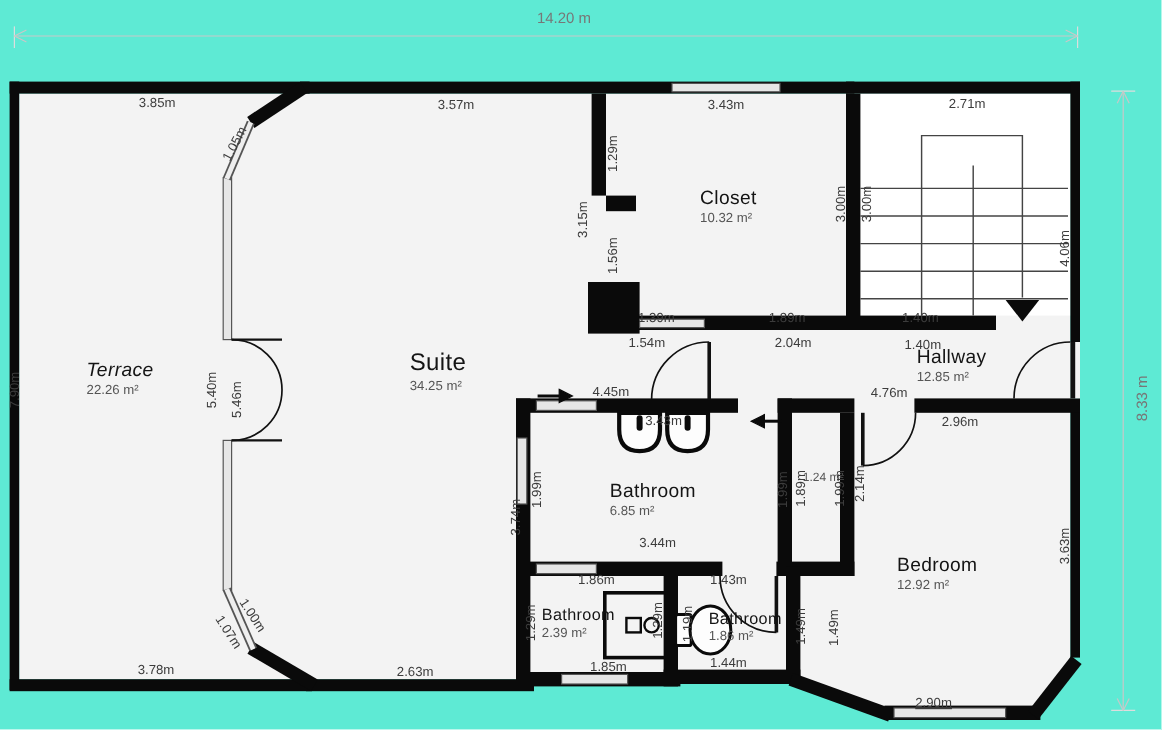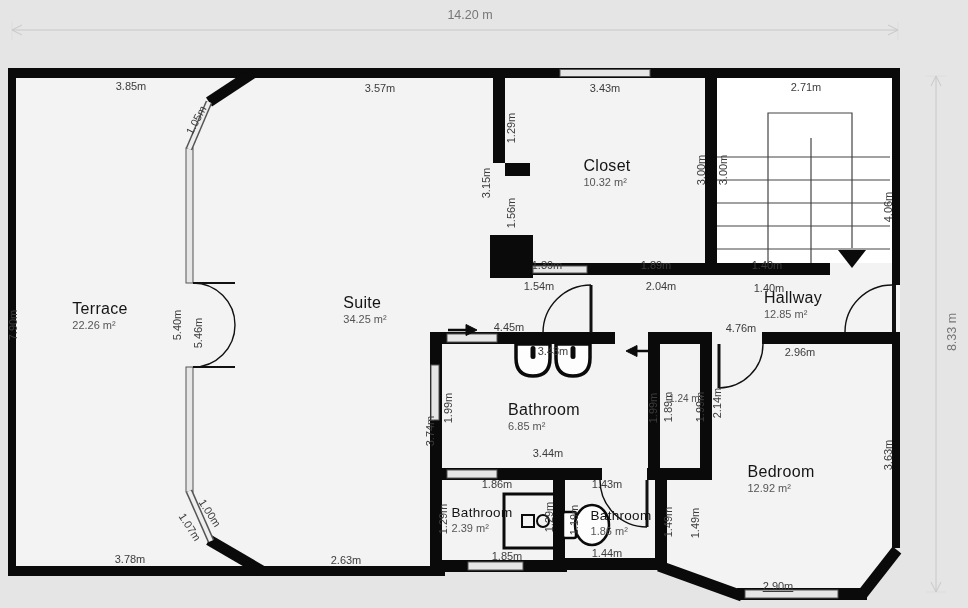--- a/index.html
+++ b/index.html
@@ -1,16 +1,16 @@
 <!DOCTYPE html>
 <html><head>
 <meta charset="utf-8">
 <style>
   html,body{margin:0;padding:0;background:#fff;font-family:"Liberation Sans",sans-serif;}
-  .plan{position:relative;width:968px;height:608px;background:#e5e5e5;overflow:hidden;}
+  .plan{position:relative;width:968px;height:608px;background:#5eead4;overflow:hidden;}
   .plan svg{position:absolute;left:0;top:0;}
   .dim{position:absolute;font-size:11px;color:#3c3c3c;white-space:nowrap;z-index:5;}
   .overall{position:absolute;font-size:12.5px;color:#777;white-space:nowrap;z-index:5;}
   .roomlbl{position:absolute;text-align:left;z-index:4;line-height:1.25;}
   .roomlbl .nm{display:block;color:#141414;letter-spacing:.3px;}
   .roomlbl .ar{display:block;color:#555;font-size:11px;}
 </style>
 </head>
 <body>
 
@@ -205,25 +205,25 @@
       <div class="dim" style="left: 190px; top: 527px; transform: translate(-50%, -50%) rotate(57deg);">1.07m</div>
       <div class="dim" style="left: 210px; top: 513px; transform: translate(-50%, -50%) rotate(57deg);">1.00m</div>
       <div class="dim" style="left: 130px; top: 559px; transform: translate(-50%, -50%) rotate(0deg);">3.78m</div>
       <div class="dim" style="left: 346px; top: 560px; transform: translate(-50%, -50%) rotate(0deg);">2.63m</div>
       <div class="dim" style="left: 507px; top: 556px; transform: translate(-50%, -50%) rotate(0deg);">1.85m</div>
       <div class="dim" style="left: 607px; top: 553px; transform: translate(-50%, -50%) rotate(0deg);">1.44m</div>
       <div class="dim" style="left: 778px; top: 586px; transform: translate(-50%, -50%) rotate(0deg); text-decoration: underline;">2.90m</div>
     </div>
   <div id="roomlabels">
       <div class="roomlbl" style="left: 100px; top: 316px; transform: translate(-50%, -50%);">
-        <span class="nm" style="font-size: 16px;">Terrace</span>
+        <span class="nm" style="font-size: 16px; font-style: italic;">Terrace</span>
         <span class="ar">22.26 m²</span>
       </div>
       <div class="roomlbl" style="left: 365px; top: 310px; transform: translate(-50%, -50%);">
-        <span class="nm" style="font-size: 16px;">Suite</span>
+        <span class="nm" style="font-size: 20px;">Suite</span>
         <span class="ar">34.25 m²</span>
       </div>
       <div class="roomlbl" style="left: 607px; top: 173px; transform: translate(-50%, -50%);">
         <span class="nm" style="font-size: 16px;">Closet</span>
         <span class="ar">10.32 m²</span>
       </div>
       <div class="roomlbl" style="left: 793px; top: 305px; transform: translate(-50%, -50%);">
         <span class="nm" style="font-size: 16px;">Hallway</span>
         <span class="ar">12.85 m²</span>
       </div>

